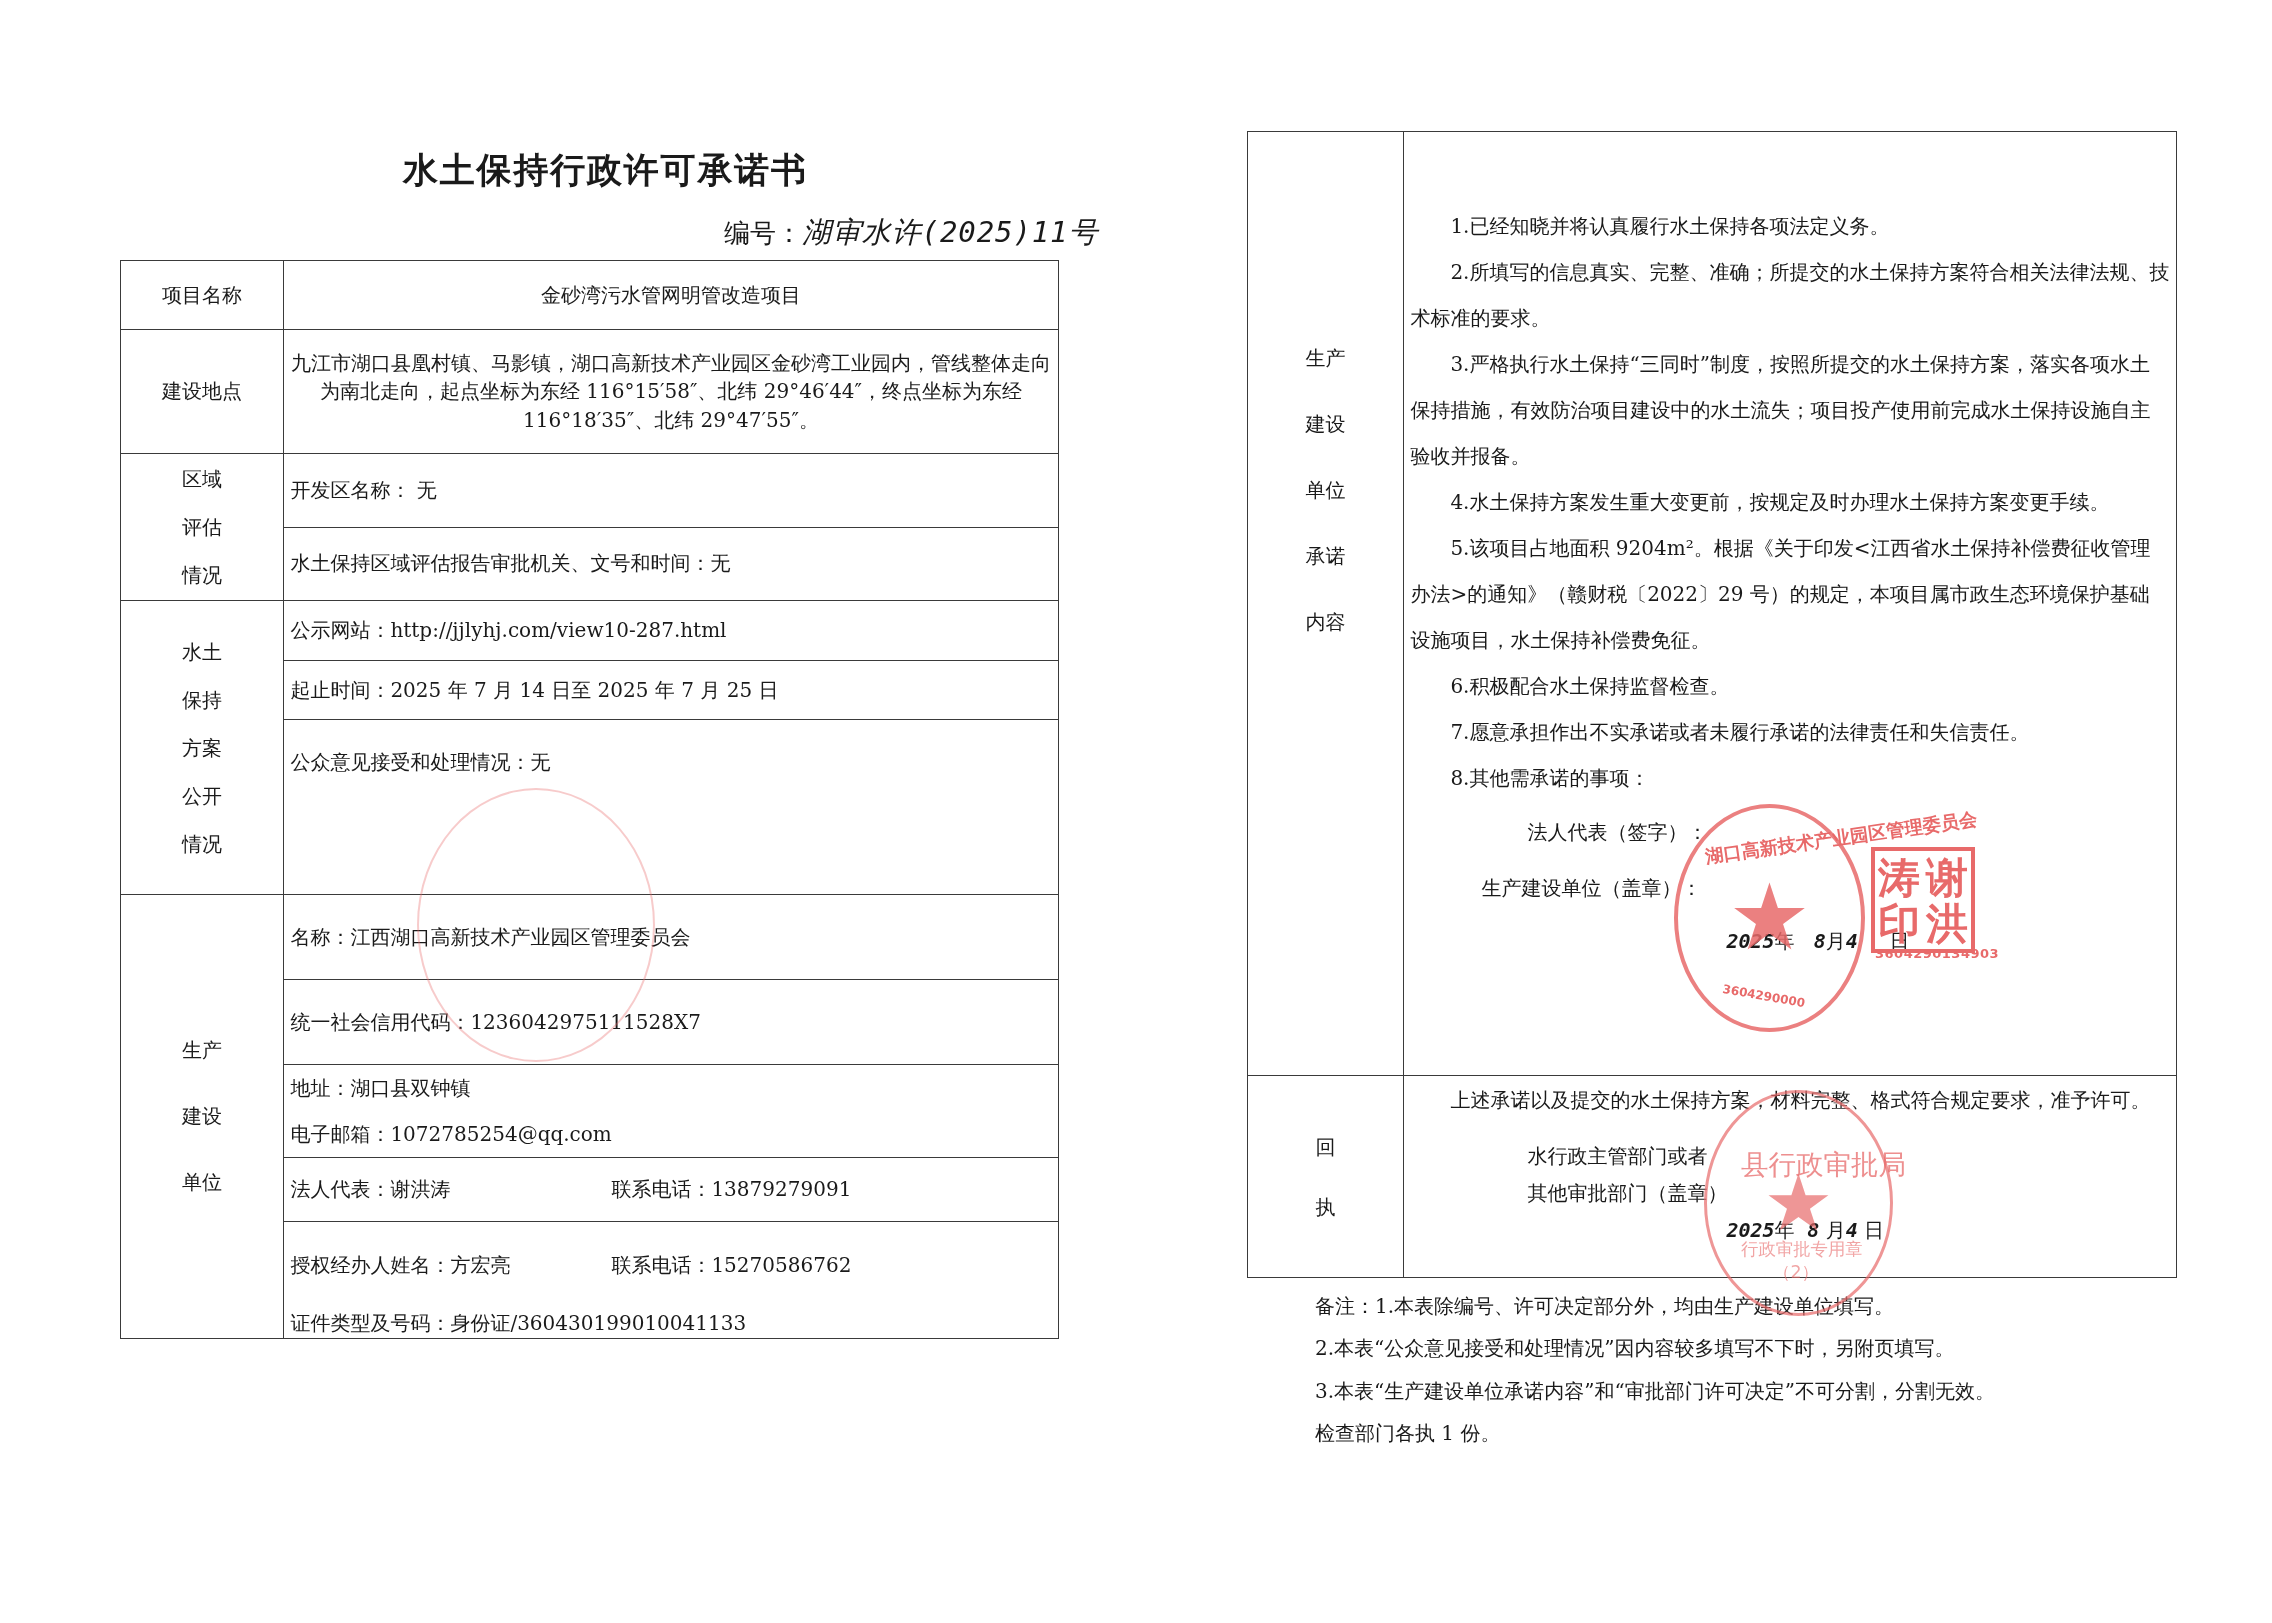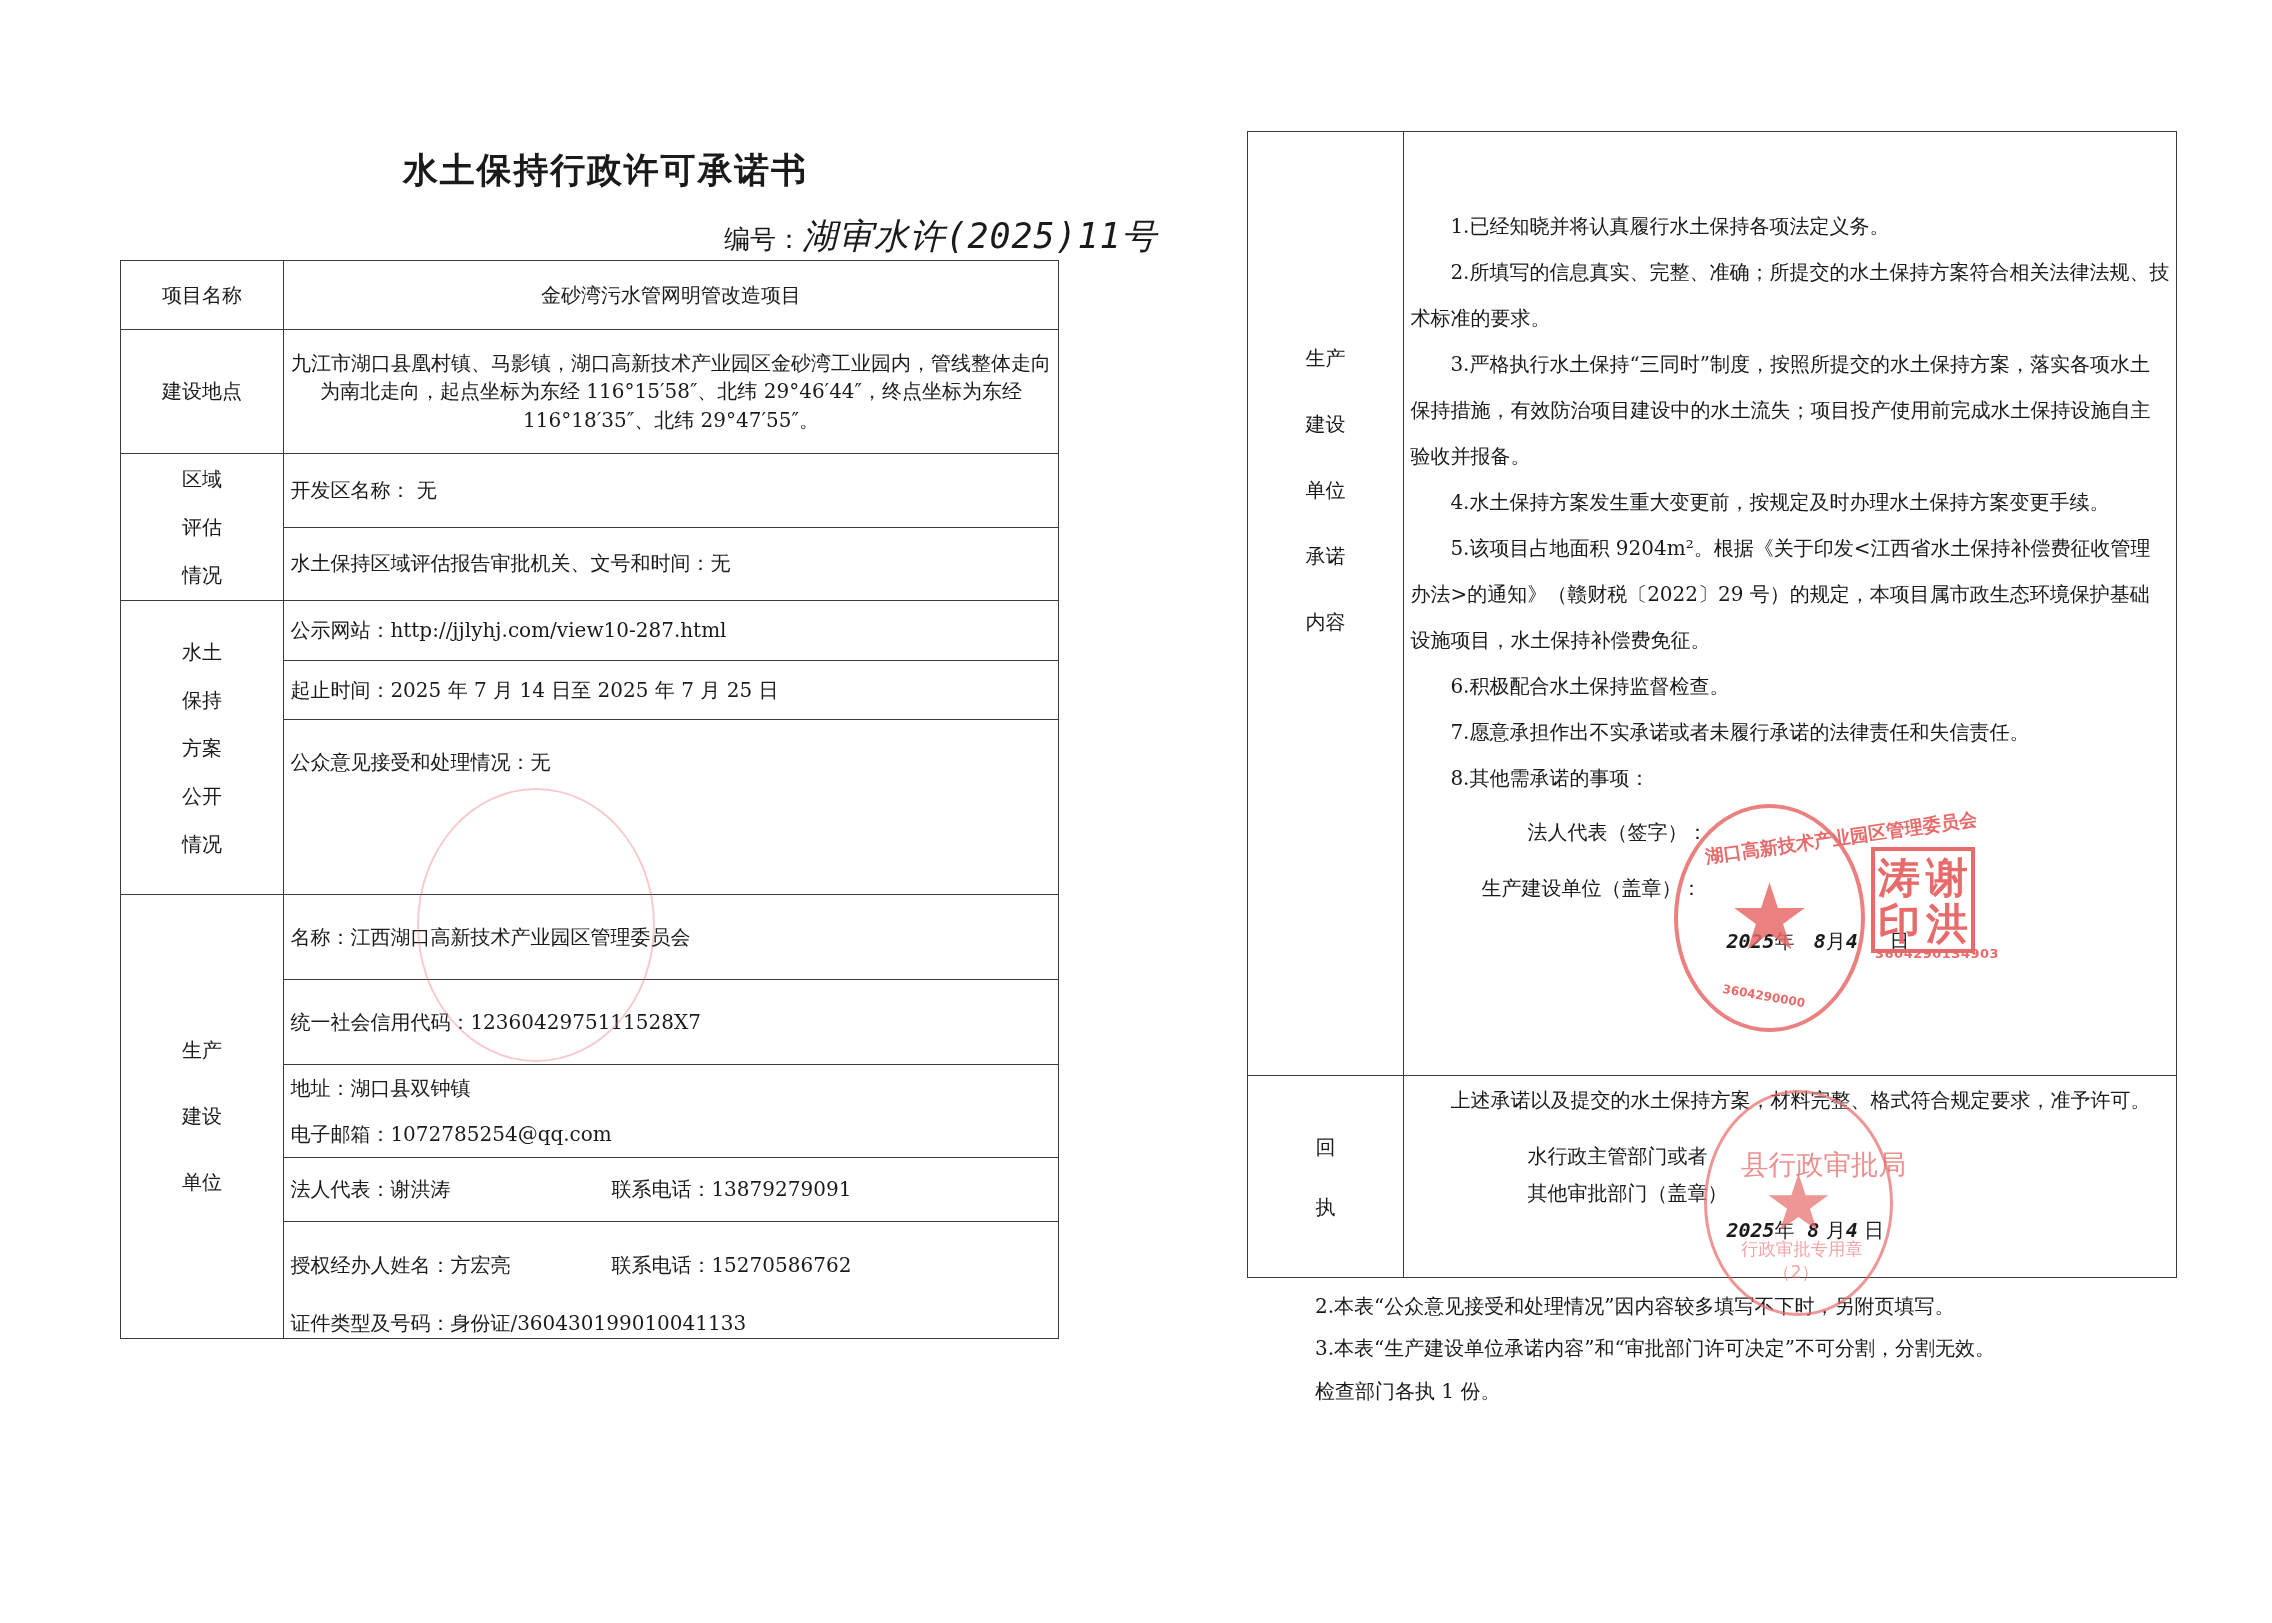--- a/index.html
+++ b/index.html
@@ -9,21 +9,21 @@
     color: #1a1a1a;
   }
   .abs { position: absolute; }
   .title {
     left: 403px; top: 147px; font-size: 35px; font-weight: bold;
     letter-spacing: 1.8px; font-family: Liberation Sans, sans-serif;
   }
   .serial { left: 724px; top: 213px; font-size: 26px; }
   .serial .hand {
     font-family: "DejaVu Sans Mono", "Liberation Mono", monospace;
-    font-style: italic; font-size: 35px; letter-spacing: 0.9px;
+    font-style: italic; font-size: 29px; letter-spacing: 0.9px;
   }
   .tbl {
     position: absolute; border-collapse: collapse; table-layout: fixed;
     font-size: 20px; line-height: 1.45;
   }
   .tbl td { border: 1.8px solid #3a3a3a; vertical-align: middle; }
   .lbl { text-align: center; }
   .lbl-vert { text-align: center; line-height: 2.4; }
   .val { padding: 0 6.4px; }
   .val.center { text-align: center; }
@@ -184,20 +184,21 @@
       <div style="padding-left:316px;line-height:1.8">
         <span class="handwrite">2025</span><span>年</span>
         &nbsp;<span class="handwrite">8</span>&nbsp;<span>月</span><span class="handwrite">4</span>&nbsp;<span>日</span>
       </div>
     </td>
   </tr>
 </tbody>
   </table>
 
 <div class="abs notes">
+  <div>备注：1.本表除编号、许可决定部分外，均由生产建设单位填写。</div>
   <div>2.本表“公众意见接受和处理情况”因内容较多填写不下时，另附页填写。</div>
   <div>3.本表“生产建设单位承诺内容”和“审批部门许可决定”不可分割，分割无效。</div>
   <div>检查部门各执 1 份。</div>
 </div>
 
 <div class="stamp-round" style="left:1674px;top:804px;width:183px;height:220px">
   <span class="stamp-star">★</span>
 </div>
 <div class="stamp-text" style="left:1704px;top:825px;font-size:18.3px;transform:rotate(-8deg)">湖口高新技术产业园区管理委员会</div>
 <div class="stamp-text" style="left:1722px;top:989px;font-size:12px;transform:rotate(10deg)">3604290000</div>

